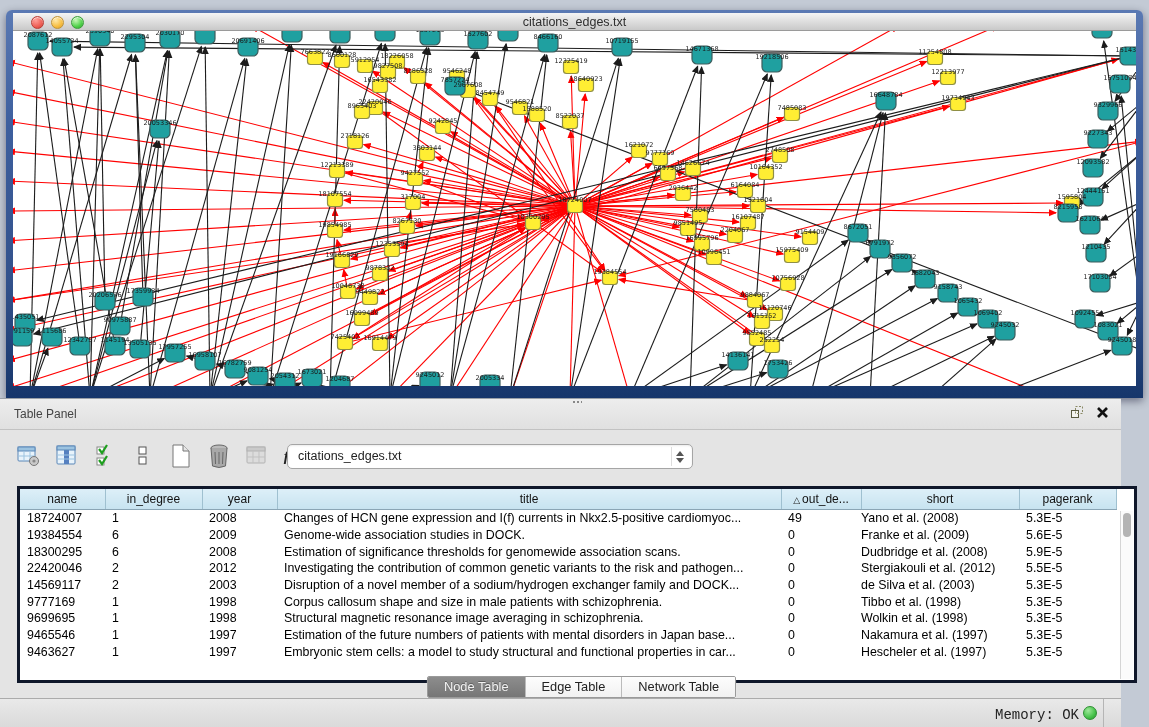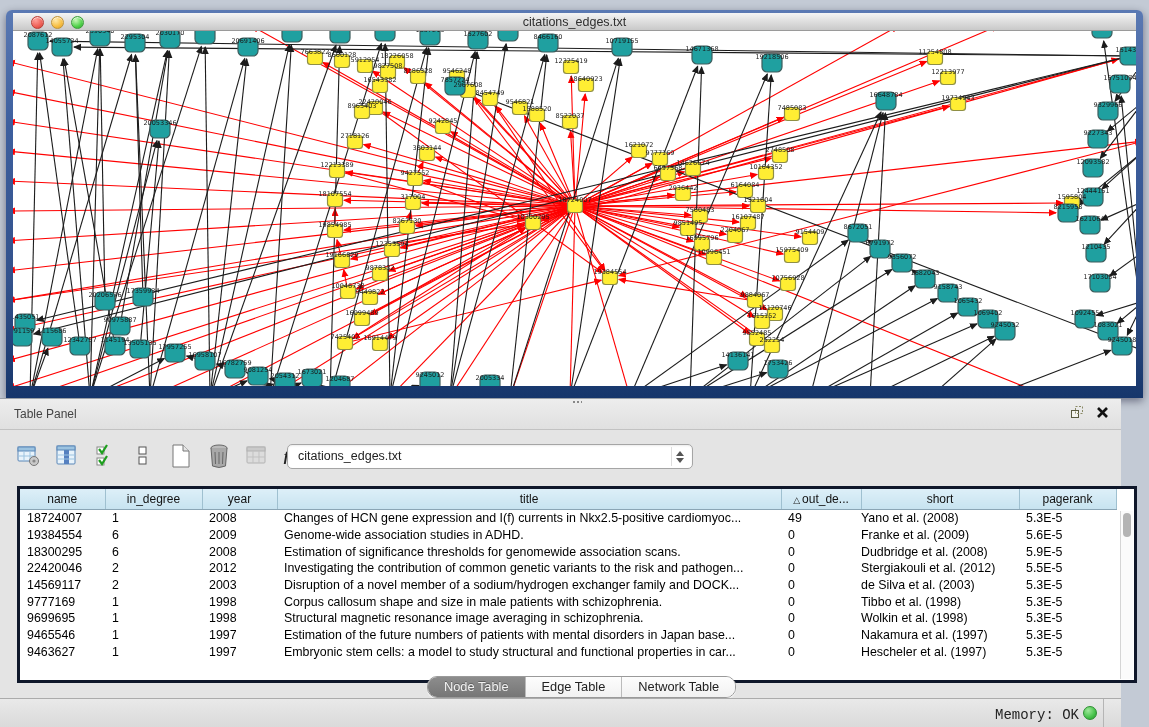--- a/index.html
+++ b/index.html
@@ -41,21 +41,21 @@
   table{border-collapse:collapse;table-layout:fixed;width:1096px;}
   th{height:20px;background:linear-gradient(#ddeff8,#c7e3f0);border-bottom:1px solid #8aa5b5;border-right:1px solid #9fc0d0;
      font-size:12px;font-weight:normal;color:#111;text-align:center;overflow:hidden;white-space:nowrap;padding:0;}
   td{height:16.7px;font-size:12.4px;color:#000;padding:0 0 0 7px;overflow:hidden;white-space:nowrap;}
   td.c-center{text-align:left;padding:0;}
   .sort-tri{font-size:9px;margin-right:2px;color:#222;}
   .vscroll{position:absolute;right:1px;top:22px;width:12px;bottom:1px;background:#fbfbfb;border-left:1px solid #d5d5d5;}
   .vthumb{position:absolute;left:2px;top:2px;width:8px;height:24px;background:#b4b4b4;border-radius:5px;}
   
   .tabsbar{position:absolute;left:0;top:277px;width:100%;height:22px;}
-  .segs{position:absolute;left:427px;top:0;display:flex;border:1px solid #9a9a9a;border-radius:10px;overflow:hidden;background:#fbfbfb;box-shadow:0 1px 1px rgba(255,255,255,.8);}
+  .segs{position:absolute;left:427px;top:0;display:flex;border:1px solid #9a9a9a;border-radius:2px;overflow:hidden;background:#fbfbfb;box-shadow:0 1px 1px rgba(255,255,255,.8);}
   .seg{height:20px;line-height:20px;padding:0 16px;font-size:12.8px;color:#222;border-right:1px solid #bbb;background:linear-gradient(#fdfdfd,#f1f1f1);}
   .seg:last-child{border-right:none;}
   .seg.selected{background:linear-gradient(#8d8d8d,#767676);color:#f2f2f2;text-shadow:0 -1px 0 rgba(0,0,0,.3);}
   
   .statusbar{position:absolute;left:0;top:299px;width:100%;height:30px;background:linear-gradient(#e9e9e9,#d9d9d9);border-top:1px solid #ababab;}
   .mem-label{position:absolute;right:42px;top:8px;font-size:14px;color:#222;font-family:Liberation Mono, monospace;}
   .mem-dot{position:absolute;right:24px;top:7px;width:12px;height:12px;border-radius:50%;
     background:radial-gradient(circle at 35% 30%,#9fe89a,#46c24a 60%,#2c8f31);border:1px solid #2c8f31;}
   .status-div{position:absolute;right:17px;top:0;width:1px;height:100%;background:#b5b5b5;}
 </style>
@@ -653,21 +653,21 @@
             <td>2008</td>
             <td>Changes of HCN gene expression and I(f) currents in Nkx2.5-positive cardiomyoc...</td>
             <td>49</td>
             <td class="c-center">Yano et al. (2008)</td>
             <td>5.3E-5</td>
           </tr>
           <tr>
             <td>19384554</td>
             <td>6</td>
             <td>2009</td>
-            <td>Genome-wide association studies in ADHD.</td>
+            <td>Genome-wide association studies in DOCK.</td>
             <td>0</td>
             <td class="c-center">Franke et al. (2009)</td>
             <td>5.6E-5</td>
           </tr>
           <tr>
             <td>18300295</td>
             <td>6</td>
             <td>2008</td>
             <td>Estimation of significance thresholds for genomewide association scans.</td>
             <td>0</td>

